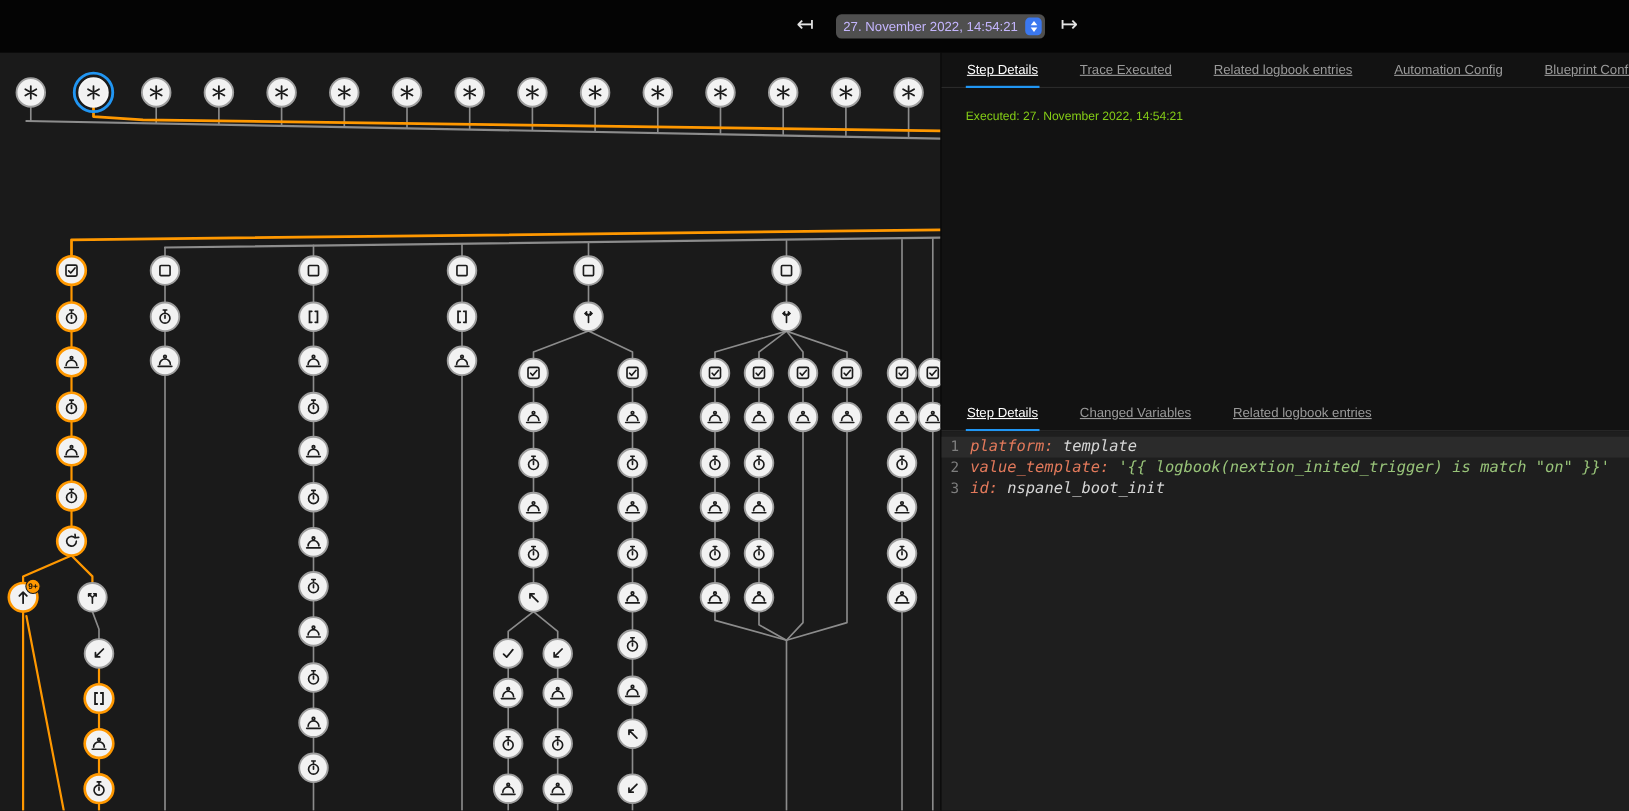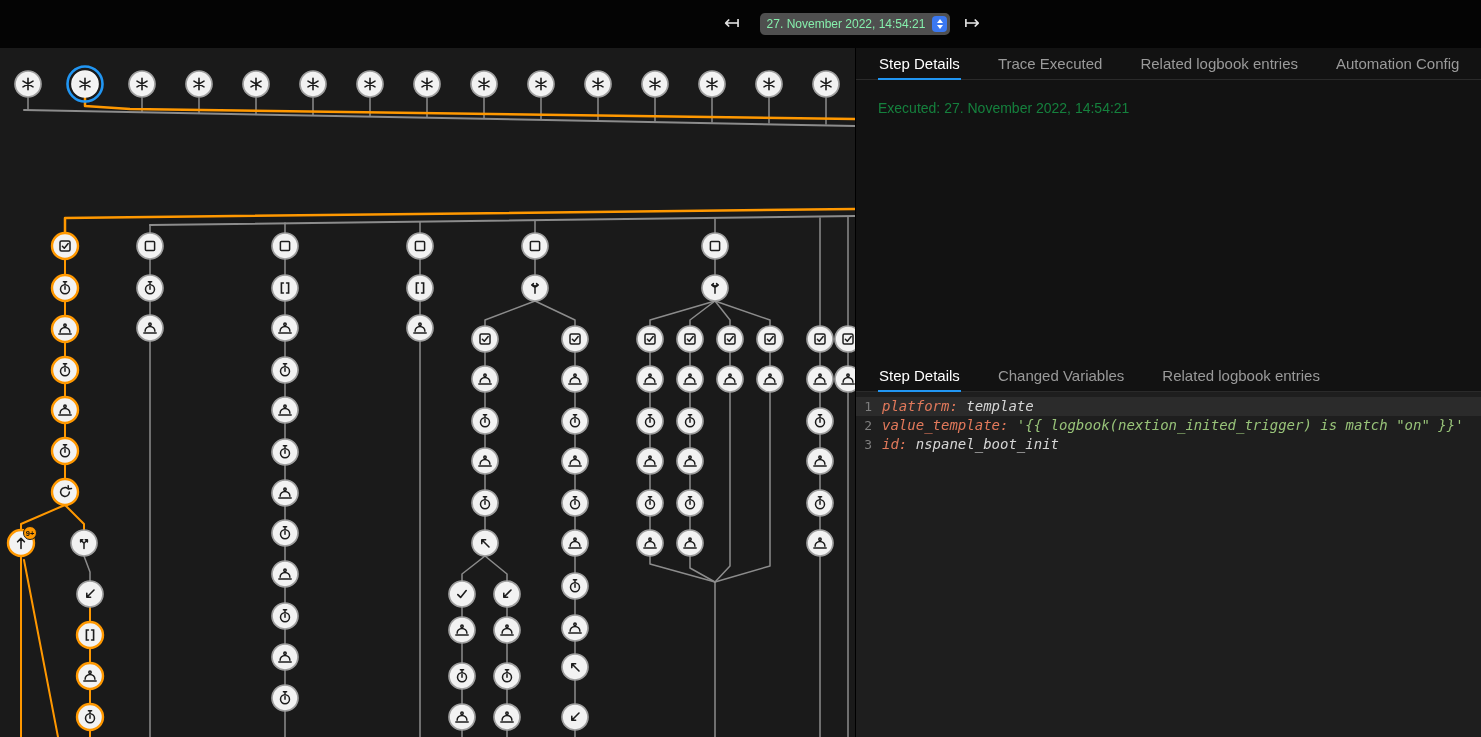--- a/index.html
+++ b/index.html
@@ -5,39 +5,39 @@
   html,body{margin:0;padding:0;}
   body{width:1481px;height:737px;overflow:hidden;background:#1a1a1a;
        font-family:"Liberation Sans",sans-serif;position:relative;-webkit-font-smoothing:antialiased;}
 
   
   .topbar{position:absolute;left:0;top:0;width:1481px;height:48px;background:#040404;}
   .nav-arrow{position:absolute;top:12px;color:#e3e3e3;font-size:19px;line-height:22px;cursor:pointer;}
   .nav-arrow.prev{left:724px;}
   .nav-arrow.next{left:964px;}
   .run-select{position:absolute;left:760px;top:13px;width:190px;height:22px;background:#4f4f4f;
-              border-radius:5px;color:#86efac;font-size:12px;line-height:22px;text-align:center;
+              border-radius:5px;color:#c4b5fd;font-size:12px;line-height:22px;text-align:center;
               box-sizing:border-box;padding-right:18px;cursor:pointer;}
   .stepper{position:absolute;right:3px;top:3px;width:15px;height:16px;background:#3b78f0;border-radius:4px;
            display:flex;flex-direction:column;align-items:center;justify-content:center;gap:2px;}
   .chev-up{width:0;height:0;border-left:3.5px solid transparent;border-right:3.5px solid transparent;border-bottom:4px solid #fff;}
   .chev-down{width:0;height:0;border-left:3.5px solid transparent;border-right:3.5px solid transparent;border-top:4px solid #fff;}
 
   
   .graph-area{position:absolute;left:0;top:48px;width:855px;height:689px;background:#1a1a1a;
               border-right:1px solid #000;overflow:hidden;}
 
   
   .right-panel{position:absolute;left:856px;top:48px;width:625px;height:689px;background:#121212;}
   .tabbar{display:flex;gap:36px;padding:0 14px 0 22px;height:32px;align-items:stretch;
           border-bottom:1px solid #2a2a2a;box-sizing:border-box;}
-  .tab{color:#9a9a9a;font-size:15px;display:flex;align-items:center;white-space:nowrap;
-       border-bottom:2px solid transparent;margin-bottom:-1px;padding:0 1px;cursor:pointer;}
+  .tab{color:#9a9a9a;font-size:12px;display:flex;align-items:center;white-space:nowrap;
+       border-bottom:2px solid transparent;margin-bottom:-1px;padding:0 1px;cursor:pointer;text-decoration:underline;}
   .tab.active{color:#ffffff;border-bottom-color:#2196f3;}
-  .executed{color:#15803d;font-size:14px;padding:20px 0 0 22px;}
+  .executed{color:#84cc16;font-size:11px;padding:20px 0 0 22px;}
 
   .config-section{position:absolute;left:0;top:312px;width:625px;bottom:0;}
   .code{position:absolute;top:32px;left:0;right:0;bottom:0;background:#1e1e1e;
         font-family:"DejaVu Sans Mono",monospace;font-size:14px;line-height:19px;
         color:#d6d6d6;padding-top:5px;}
   .cl{display:flex;}
   .cl.hl{background:#2b2b2b;}
   .gut{width:16px;flex:none;text-align:right;color:#7e7e7e;font-size:13px;}
   .src{white-space:pre;padding-left:10px;font-style:italic;}
   .tok-key{color:#e2795b;}

